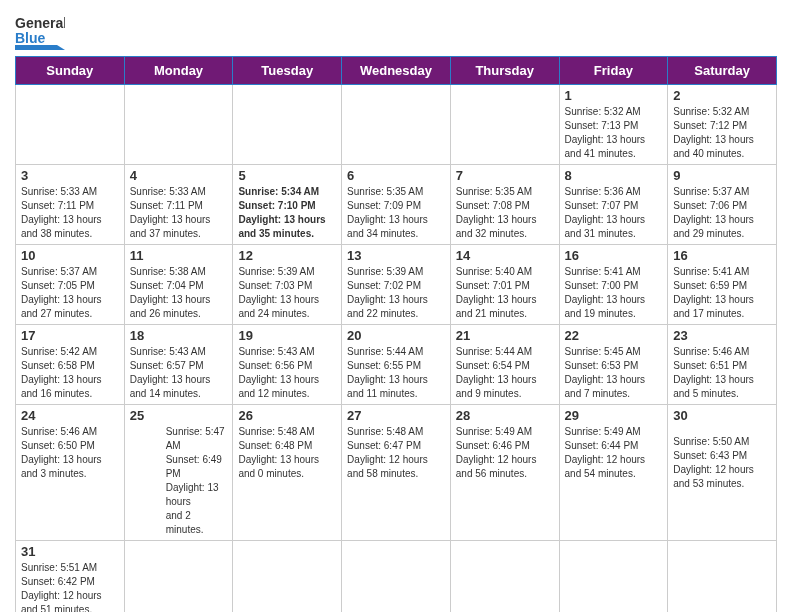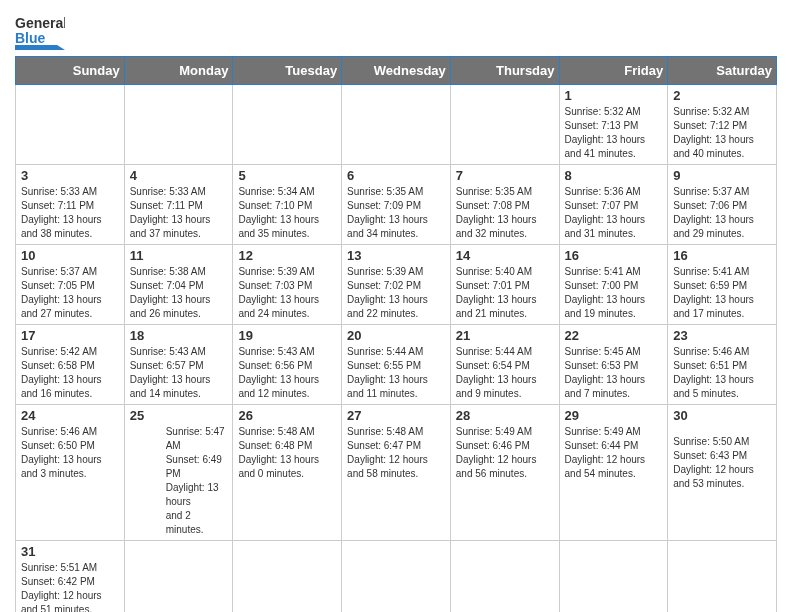--- a/index.html
+++ b/index.html
@@ -30,26 +30,26 @@
       color: #333;
       margin-top: 2px;
     }
     .calendar-table {
       width: 100%;
       border-collapse: collapse;
       border: 1px solid #ccc;
       margin-top: 6px;
     }
     .calendar-table th {
-      background: #737373;
+      background: #701a75;
       color: #fff;
       font-size: 13px;
       font-weight: bold;
       padding: 6px 4px;
-      text-align: right;
+      text-align: center;
       border: 1px solid #2a7dc9;
     }
     .calendar-table td {
       border: 1px solid #ccc;
       vertical-align: top;
       padding: 3px 5px;
       font-size: 10.5px;
       color: #333;
       width: calc(100% / 7);
       min-height: 70px;
@@ -138,21 +138,21 @@
         </td>
         <td>
           <span class="day-number">4</span>
           <div class="day-info" style="white-space: pre-line;">Sunrise: 5:33 AM
 Sunset: 7:11 PM
 Daylight: 13 hours
 and 37 minutes.</div>
         </td>
         <td>
           <span class="day-number">5</span>
-          <div class="day-info" style="white-space: pre-line;">Sunrise: 5:34 AM
+          <div class="day-info" style="white-space: pre-line; font-weight: bold;">Sunrise: 5:34 AM
 Sunset: 7:10 PM
 Daylight: 13 hours
 and 35 minutes.</div>
         </td>
         <td>
           <span class="day-number">6</span>
           <div class="day-info" style="white-space: pre-line;">Sunrise: 5:35 AM
 Sunset: 7:09 PM
 Daylight: 13 hours
 and 34 minutes.</div>

